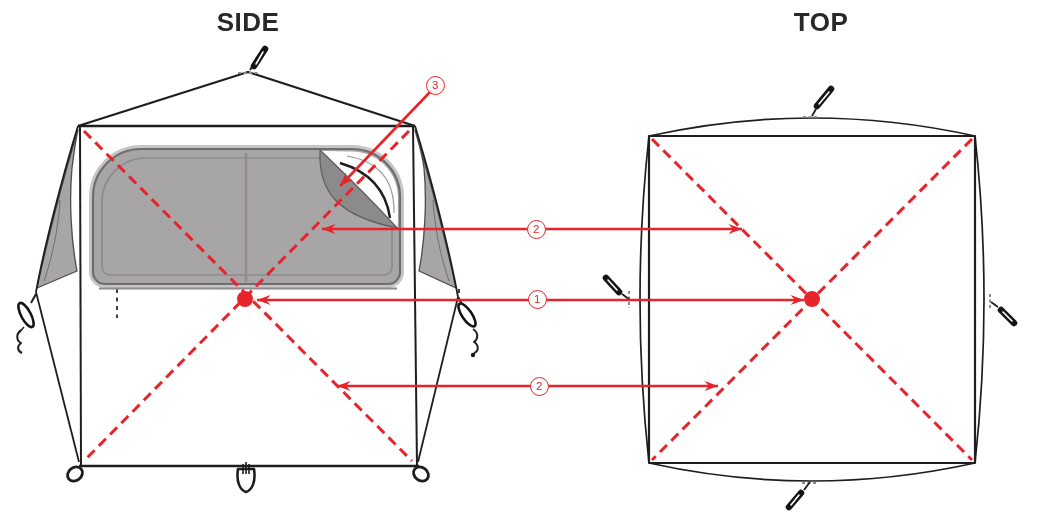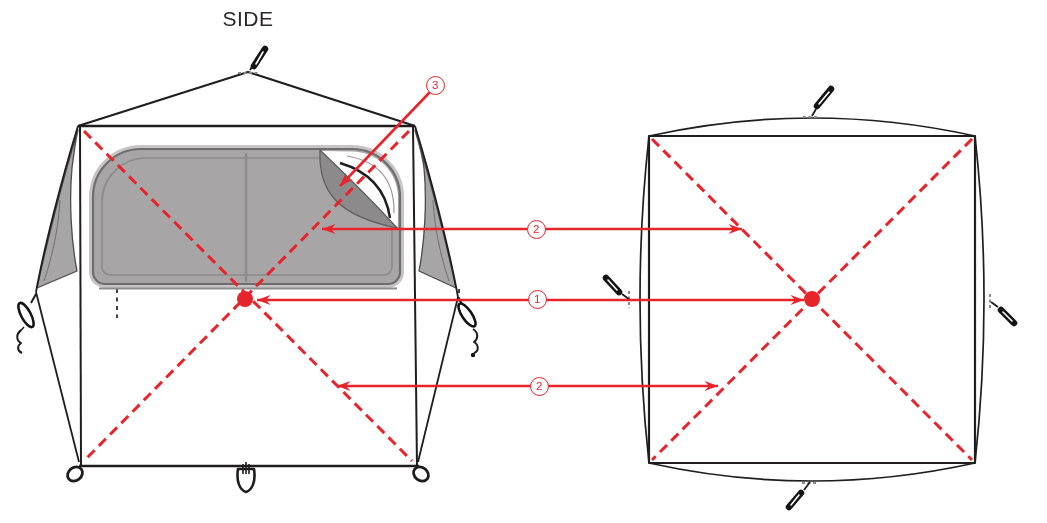--- a/index.html
+++ b/index.html
@@ -12,21 +12,21 @@
     --inner-gray:#8e8b8c;
   }
   html,body{margin:0;padding:0;background:#ffffff;}
   #stage{
     position:relative;width:1047px;height:523px;background:#ffffff;overflow:hidden;
     font-family:"Liberation Sans", sans-serif;
   }
   #drawing{position:absolute;left:0;top:0;}
   .view-title{
     position:absolute;top:7px;width:120px;text-align:center;
-    font-size:21px;font-weight:400;letter-spacing:.5px;color:#2a2728;
+    font-size:26px;font-weight:700;letter-spacing:.5px;color:#2a2728;
   }
   .badge{
     position:absolute;width:17px;height:17px;border:1.8px solid var(--accent-red);
     border-radius:50%;background:#ffffff;color:var(--accent-red);
     font-size:11.5px;line-height:17px;text-align:center;font-weight:400;
   }
 </style>
 </head>
 <body>
 
@@ -142,18 +142,19 @@
       <circle cx="812" cy="299" r="8" fill="var(--accent-red)" stroke="none"></circle>
 
       <path stroke-width="2.6" d="M257,300 L804,300" marker-start="url(#barb)" marker-end="url(#barb)"></path>
       <path stroke-width="2.6" d="M322,229 L742,229" marker-start="url(#barb)" marker-end="url(#barb)"></path>
       <path stroke-width="2.6" d="M337,386 L718,386" marker-start="url(#barb)" marker-end="url(#barb)"></path>
       <path stroke-width="2.6" d="M430,92 L340,186" marker-end="url(#barb)"></path>
     </g>
   </svg>
 
   <div class="view-title" style="left:188px;">SIDE</div>
+  <div class="view-title" style="left:761px;">TOP</div>
 
   <div class="badge" style="left:425.7px;top:75.7px;">3</div>
   <div class="badge" style="left:526.7px;top:219.7px;">2</div>
   <div class="badge" style="left:527.7px;top:289.7px;">1</div>
   <div class="badge" style="left:529.7px;top:376.7px;">2</div>
 </div>
 
 </body></html>

